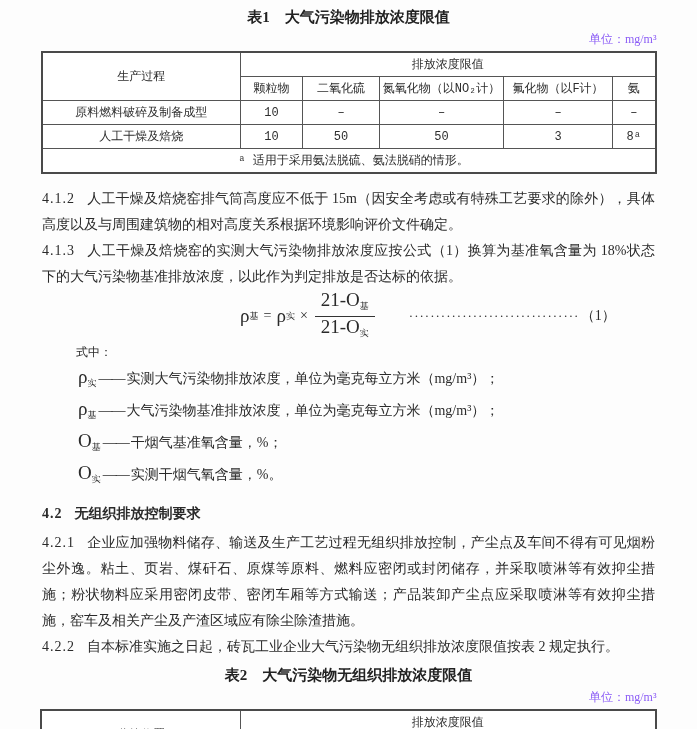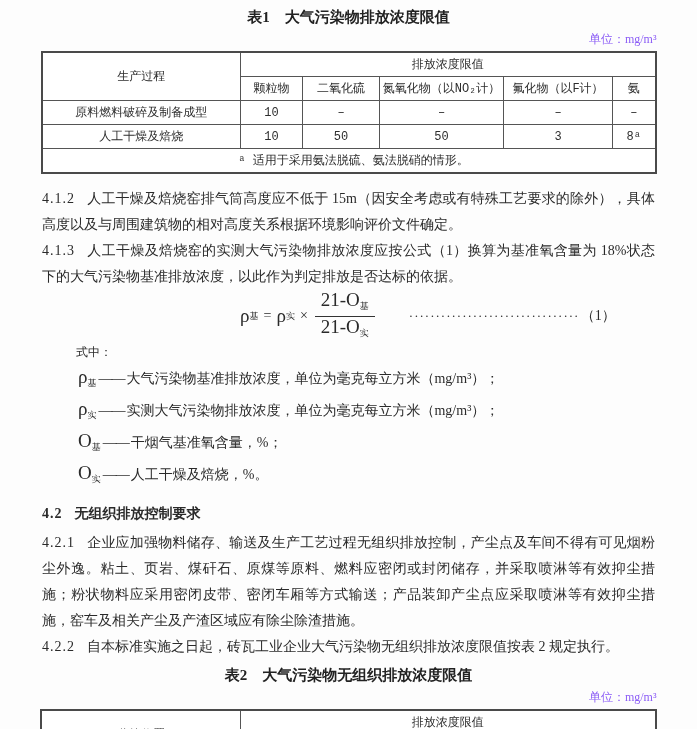--- a/index.html
+++ b/index.html
@@ -97,24 +97,24 @@
     <span class="op">×</span>
     <span class="frac">
       <span class="num"><span class="sym">21-O</span><sub class="cn">基</sub></span>
       <span class="den"><span class="sym">21-O</span><sub class="cn">实</sub></span>
     </span>
     <span class="dots">··························································</span>
     <span class="eqno">（1）</span>
   </div>
 
   <div class="where-intro">式中：</div>
+  <div class="def-line"><span class="sym">ρ</span><sub class="cn">实</sub><span class="def-dash">——</span><span>实测大气污染物排放浓度，单位为毫克每立方米（mg/m³）；</span></div>
   <div class="def-line"><span class="sym">ρ</span><sub class="cn">基</sub><span class="def-dash">——</span><span>大气污染物基准排放浓度，单位为毫克每立方米（mg/m³）；</span></div>
-  <div class="def-line"><span class="sym">ρ</span><sub class="cn">实</sub><span class="def-dash">——</span><span>实测大气污染物排放浓度，单位为毫克每立方米（mg/m³）；</span></div>
   <div class="def-line"><span class="sym">O</span><sub class="cn">基</sub><span class="def-dash">——</span><span>干烟气基准氧含量，%；</span></div>
-  <div class="def-line"><span class="sym">O</span><sub class="cn">实</sub><span class="def-dash">——</span><span>人工干燥及焙烧，%。</span></div>
+  <div class="def-line"><span class="sym">O</span><sub class="cn">实</sub><span class="def-dash">——</span><span>实测干烟气氧含量，%。</span></div>
 
   <div class="heading"><span class="clause-num">4.2</span><span>无组织排放控制要求</span></div>
 
   <p class="clause"><span class="clause-num">4.2.1</span><span>企业应加强物料储存、输送及生产工艺过程无组织排放控制，产尘点及车间不得有可见烟粉尘外逸。粘土、页岩、煤矸石、原煤等原料、燃料应密闭或封闭储存，并采取喷淋等有效抑尘措施；粉状物料应采用密闭皮带、密闭车厢等方式输送；产品装卸产尘点应采取喷淋等有效抑尘措施，窑车及相关产尘及产渣区域应有除尘除渣措施。</span></p>
 
   <p class="clause"><span class="clause-num">4.2.2</span><span>自本标准实施之日起，砖瓦工业企业大气污染物无组织排放浓度限值按表 2 规定执行。</span></p>
 
   <div class="tbl-title title2">表2　大气污染物无组织排放浓度限值</div>
   <div class="unit-line">单位：mg/m³</div>
 

